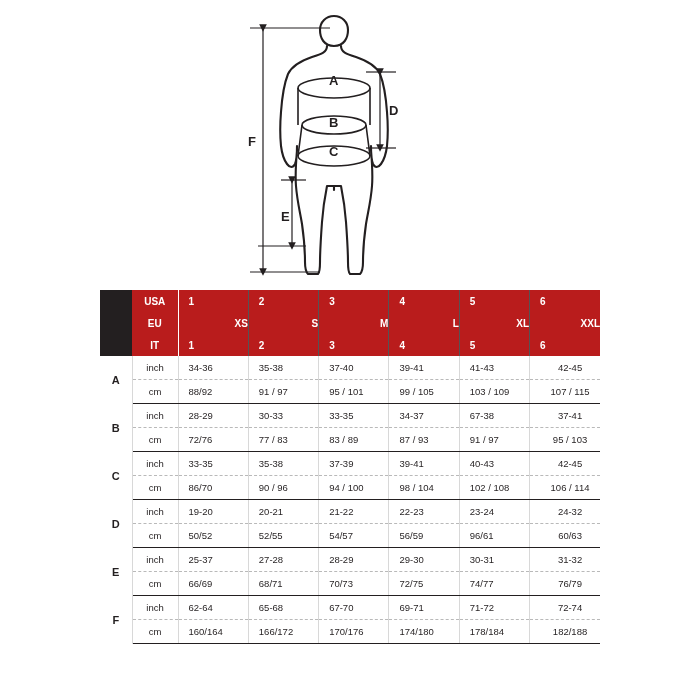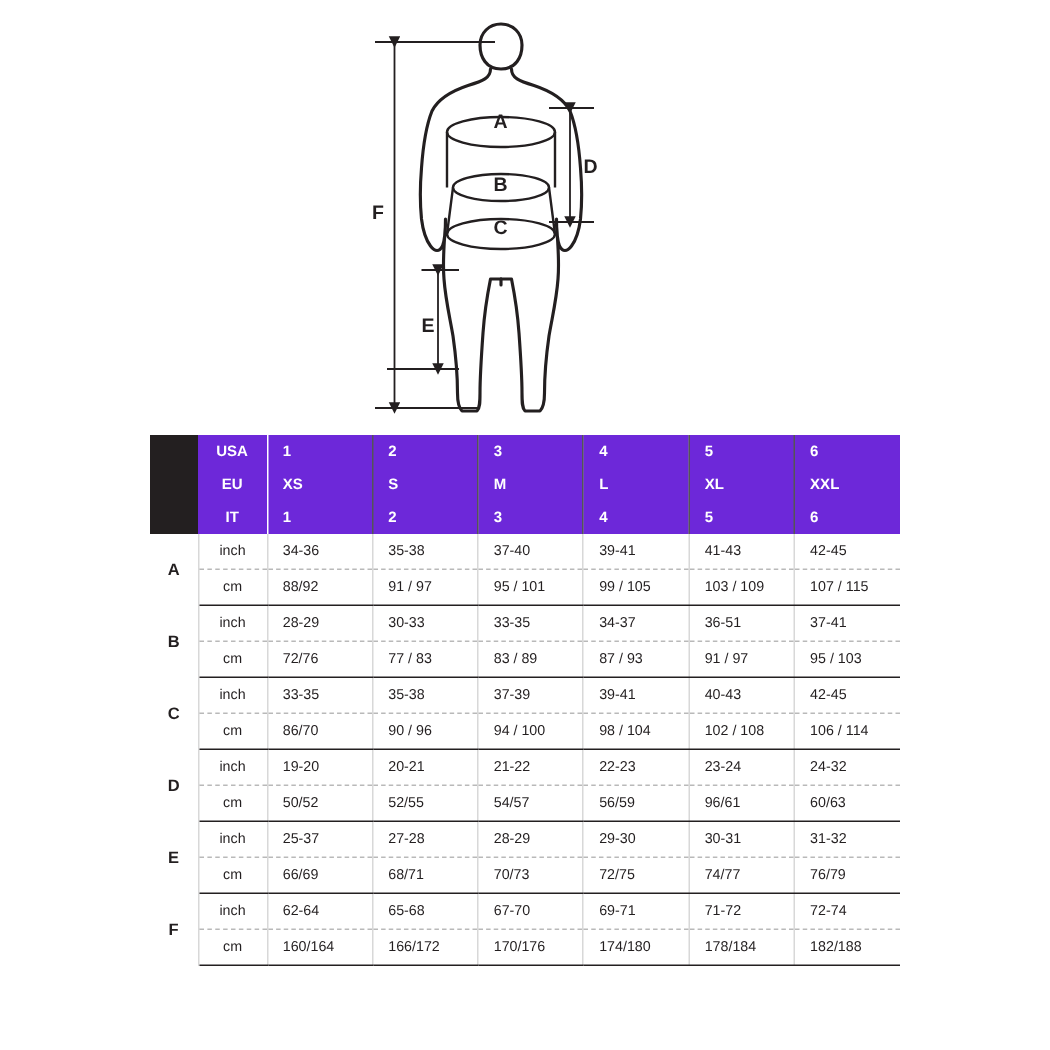--- a/index.html
+++ b/index.html
@@ -65,41 +65,41 @@
     vertical-align: middle;
     font-weight: normal;
   }
   
   col.c-letter { width: 32px; }
   col.c-unit   { width: 46px; }
   col.c-data   { width: 70.3px; }
 
   
   tr.hdr td {
-    background: #6d28d9;
+    background: #b91c1c;
     color: #ffffff;
     height: 22px;
     font-size: 10px;
     font-weight: bold;
     border: none;
   }
   tr.hdr td.hdr-corner {
     background: #231f20;
   }
   tr.hdr td.hdr-unit {
     border-right: 1px solid #ffffff;
     text-align: center;
   }
   tr.hdr td.hdr-val {
     border-right: 1px solid #555456;
     text-align: left;
     padding-left: 10px;
   }
   tr.hdr td.hdr-val.last { border-right: none; }
-  tr.hdr.row2 td.hdr-val { text-transform: uppercase; }
+  tr.hdr.row2 td.hdr-val { text-transform: uppercase; text-align: right; }
 
   
   tr.data td {
     height: 23px;
     font-size: 9.5px;
     color: #231f20;
     background: #ffffff;
   }
   tr.data td.letter {
     font-weight: bold;
@@ -110,21 +110,21 @@
   }
   tr.data td.unit {
     border-right: 1px solid #d8d8d8;
     text-align: center;
   }
   tr.data td.val {
     border-right: 1px solid #d8d8d8;
     text-align: left;
     padding-left: 10px;
   }
-  tr.data td.val.last { border-right: none; }
+  tr.data td.val.last { border-right: none; text-align: center; }
 
   
   tr.data.top td.unit,
   tr.data.top td.val {
     border-bottom: 1px dashed #b9b9b9;
   }
   
   tr.data.bot td.unit,
   tr.data.bot td.val,
   tr.data.bot td.letter {
@@ -292,21 +292,21 @@
           <td class="val last">107 / 115</td>
         </tr>
 
         <tr class="data top">
           <td class="letter" rowspan="2">B</td>
           <td class="unit">inch</td>
           <td class="val">28-29</td>
           <td class="val">30-33</td>
           <td class="val">33-35</td>
           <td class="val">34-37</td>
-          <td class="val">36-51</td>
+          <td class="val">67-38</td>
           <td class="val last">37-41</td>
         </tr>
         <tr class="data bot">
           <td class="unit">cm</td>
           <td class="val">72/76</td>
           <td class="val">77 / 83</td>
           <td class="val">83 / 89</td>
           <td class="val">87 / 93</td>
           <td class="val">91 / 97</td>
           <td class="val last">95 / 103</td>

